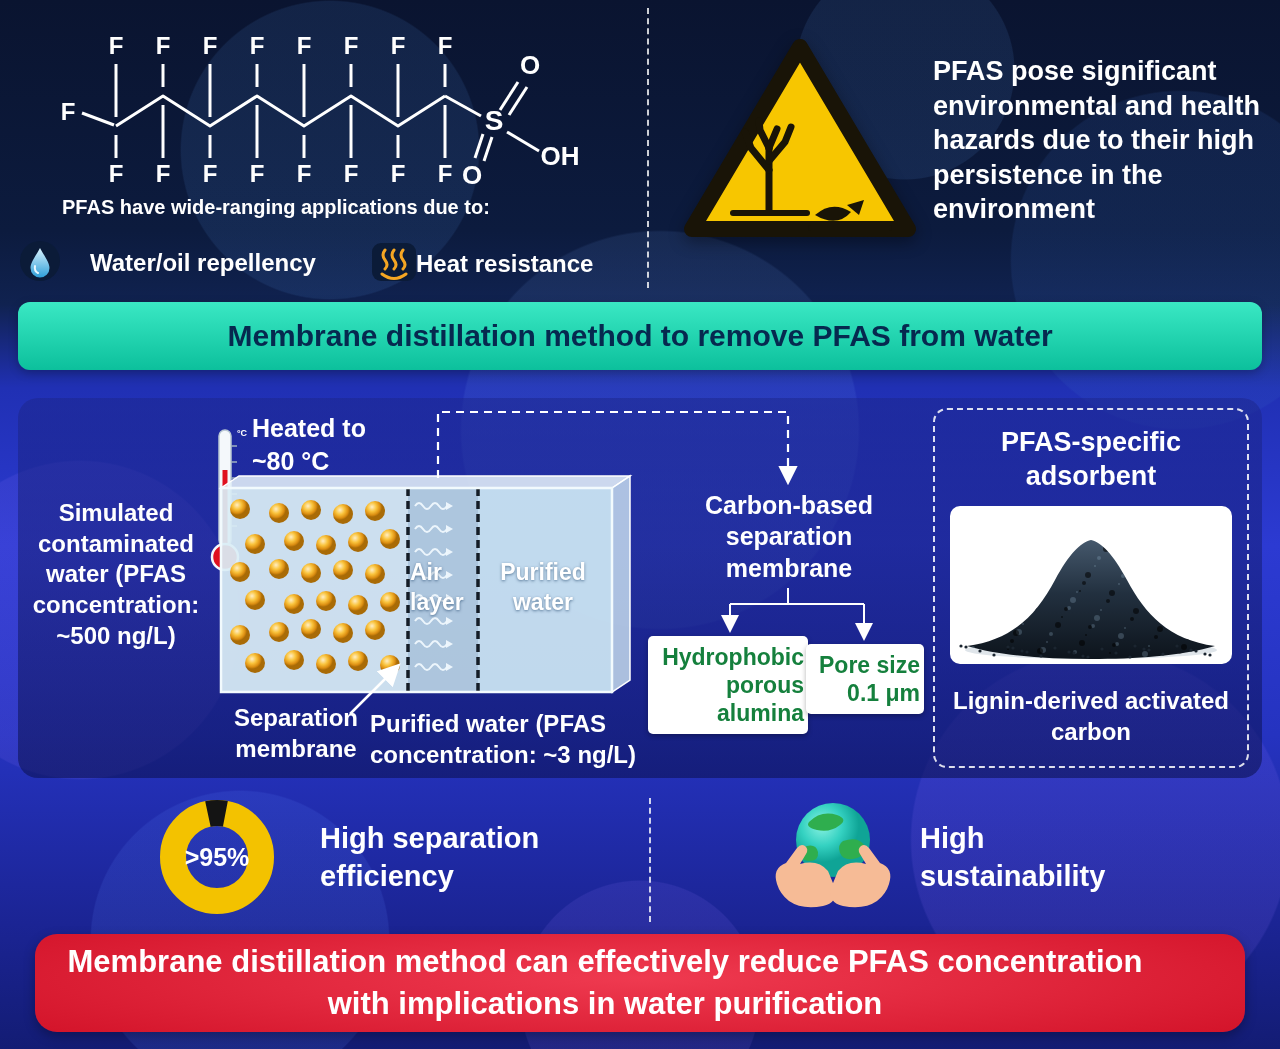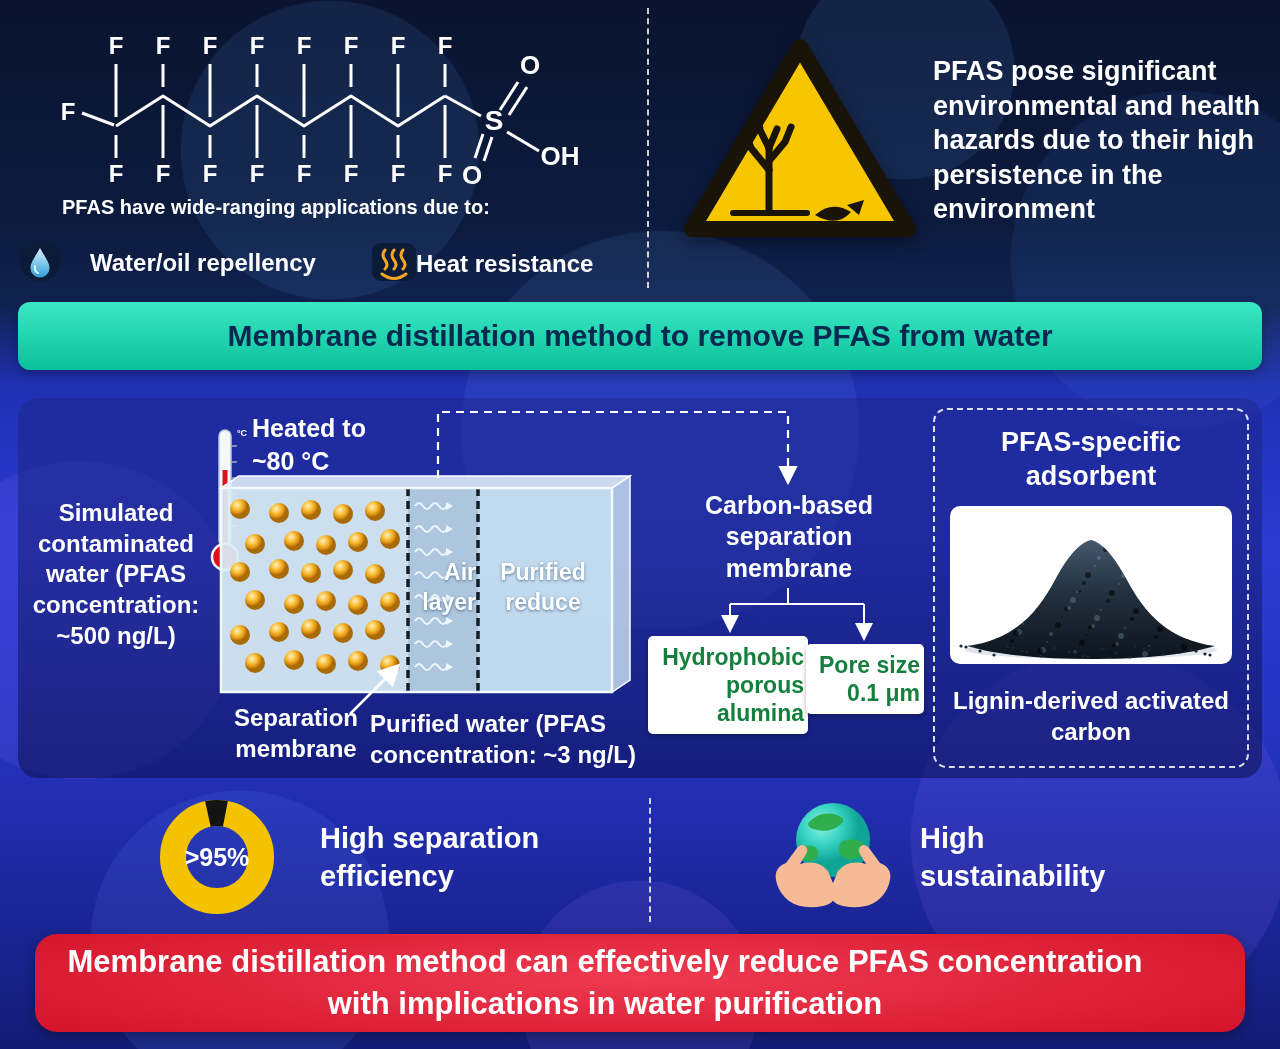--- a/index.html
+++ b/index.html
@@ -214,23 +214,23 @@
         <polygon points="238,151 231,147 231,155" fill="#eff8fd" opacity="0.95"></polygon>
         <path d="M200 174 q4 -6 8 0 t8 0 t8 0 t8 0" fill="none" stroke="#eff8fd" stroke-width="2" opacity="0.95"></path>
         <polygon points="238,174 231,170 231,178" fill="#eff8fd" opacity="0.95"></polygon>
         <path d="M200 197 q4 -6 8 0 t8 0 t8 0 t8 0" fill="none" stroke="#eff8fd" stroke-width="2" opacity="0.95"></path>
         <polygon points="238,197 231,193 231,201" fill="#eff8fd" opacity="0.95"></polygon>
         <line x1="193" y1="18" x2="193" y2="222" stroke="#141c26" stroke-width="3.5" stroke-dasharray="8 5"></line>
         <line x1="263" y1="18" x2="263" y2="222" stroke="#141c26" stroke-width="3.5" stroke-dasharray="8 5"></line>
         <rect x="6" y="18" width="391" height="204" fill="none" stroke="#f2fafd" stroke-width="2.5"></rect>
       </svg>
 
-    <div class="abs lbl" style="left:392px;top:160px;width:66px;text-align:right;font-size:23px;line-height:1.3;text-shadow:0 1px 3px rgba(0,40,80,.55)">Air layer</div>
-
-    <div class="abs lbl" style="left:470px;top:160px;width:110px;text-align:center;font-size:23px;line-height:1.3;text-shadow:0 1px 3px rgba(0,40,80,.55)">Purified reduce</div>
+    <div class="abs lbl" style="left:392px;top:160px;width:66px;text-align:left;font-size:23px;line-height:1.3;text-shadow:0 1px 3px rgba(0,40,80,.55)">Air layer</div>
+
+    <div class="abs lbl" style="left:470px;top:160px;width:110px;text-align:center;font-size:23px;line-height:1.3;text-shadow:0 1px 3px rgba(0,40,80,.55)">Purified water</div>
 
     <svg class="abs" style="left:0;top:0;pointer-events:none" width="1244" height="380" viewBox="0 0 1244 380">
       <defs>
         <marker id="arw" markerWidth="9" markerHeight="9" refX="7.5" refY="4.5" orient="auto">
           <path d="M0 0 L9 4.5 L0 9 Z" fill="#fff"></path>
         </marker>
       </defs>
       <path d="M420 80 L420 14 L770 14 L770 84" fill="none" stroke="#fff" stroke-width="2.2" stroke-dasharray="8 6" marker-end="url(#arw)"></path>
       <path d="M770 190 L770 206" fill="none" stroke="#fff" stroke-width="2"></path>
       <path d="M712 206 L846 206" fill="none" stroke="#fff" stroke-width="2"></path>

